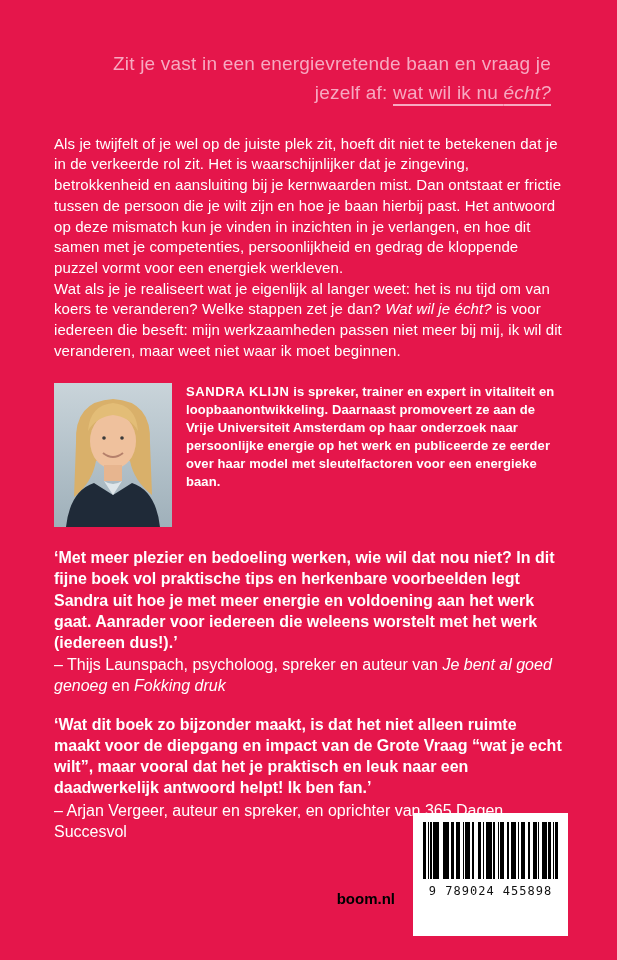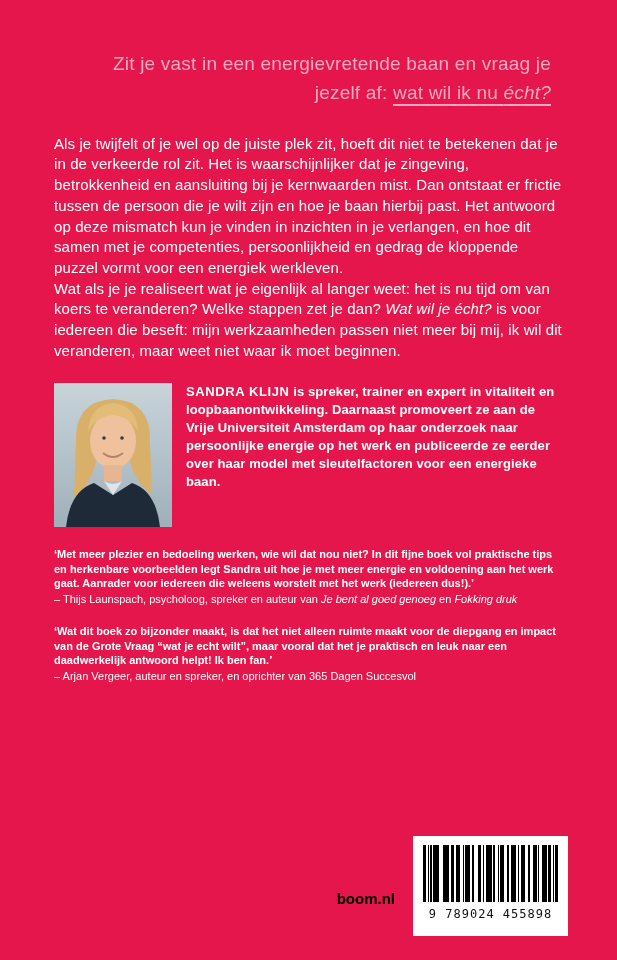--- a/index.html
+++ b/index.html
@@ -55,21 +55,21 @@
   .author-bio {
     font-size: 13px;
     font-weight: 700;
     line-height: 1.38;
     letter-spacing: 0.1px;
   }
   .author-name { font-weight: 700; letter-spacing: 0.6px; }
   .quotes-section {
     margin: 20px 54px 0;
     color: #ffffff;
-    font-size: 11px;
+    font-size: 16px;
     line-height: 1.32;
   }
   .quote { margin: 0; }
   .quote + .quote { margin-top: 18px; }
   .quote-text { font-weight: 700; }
   .quote-attribution { font-weight: 400; margin-top: 1px; }
   .book-title { font-style: italic; }
   .footer-sites {
     position: absolute;
     right: 222px;
@@ -78,21 +78,21 @@
     color: #000000;
     font-size: 15px;
     font-weight: 700;
     line-height: 1.55;
   }
   .barcode-box {
     position: absolute;
     right: 49px;
     bottom: 24px;
     width: 155px;
-    height: 100px;
+    height: 123px;
     background: #ffffff;
     box-sizing: border-box;
     padding: 9px 10px 0;
   }
   .barcode-bars {
     height: 57px;
     background-color: #ffffff;
     background-image:
       repeating-linear-gradient(90deg, #000 0 2px, transparent 2px 7px),
       repeating-linear-gradient(90deg, #000 0 3px, transparent 3px 11px),

